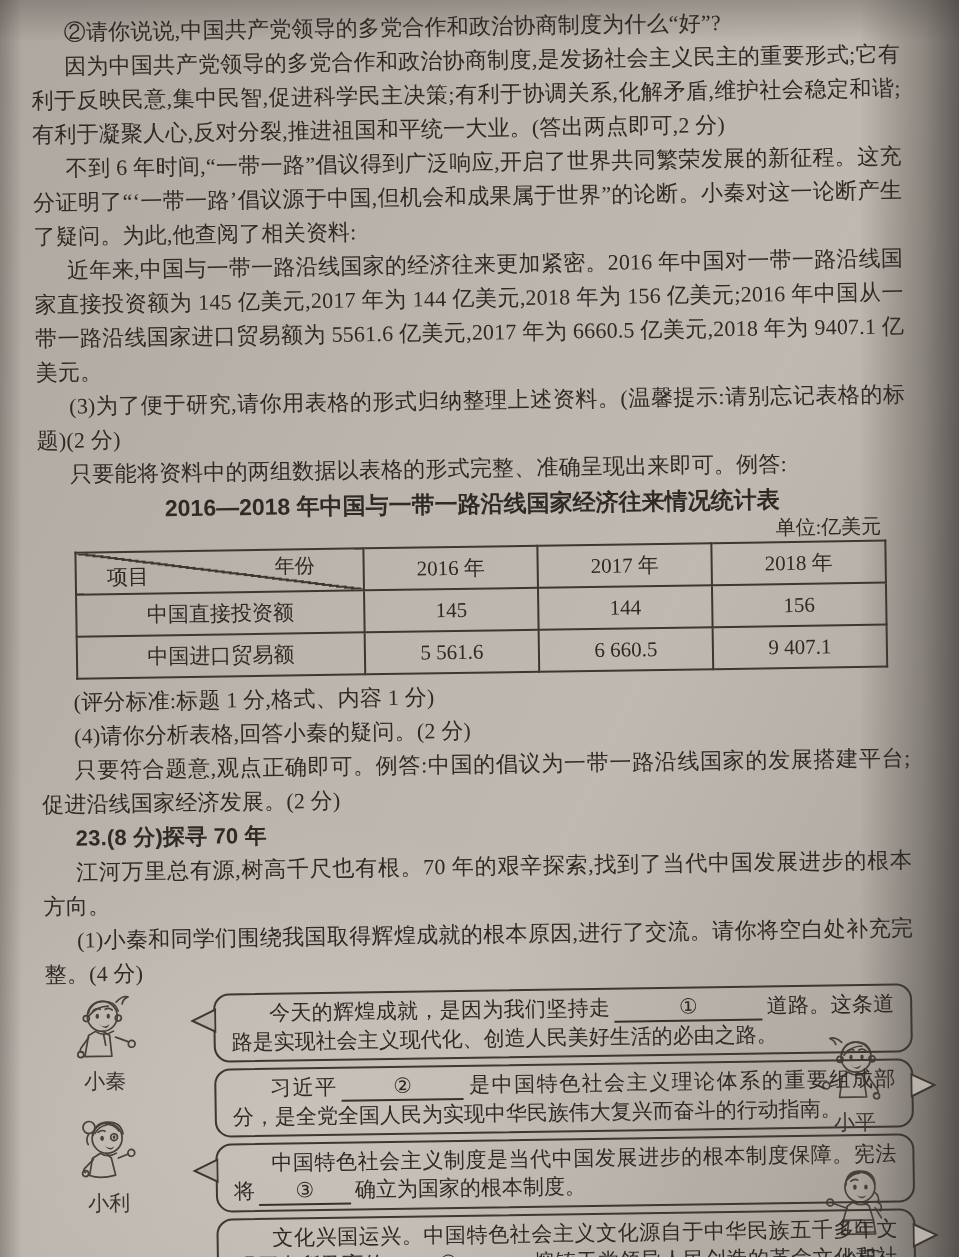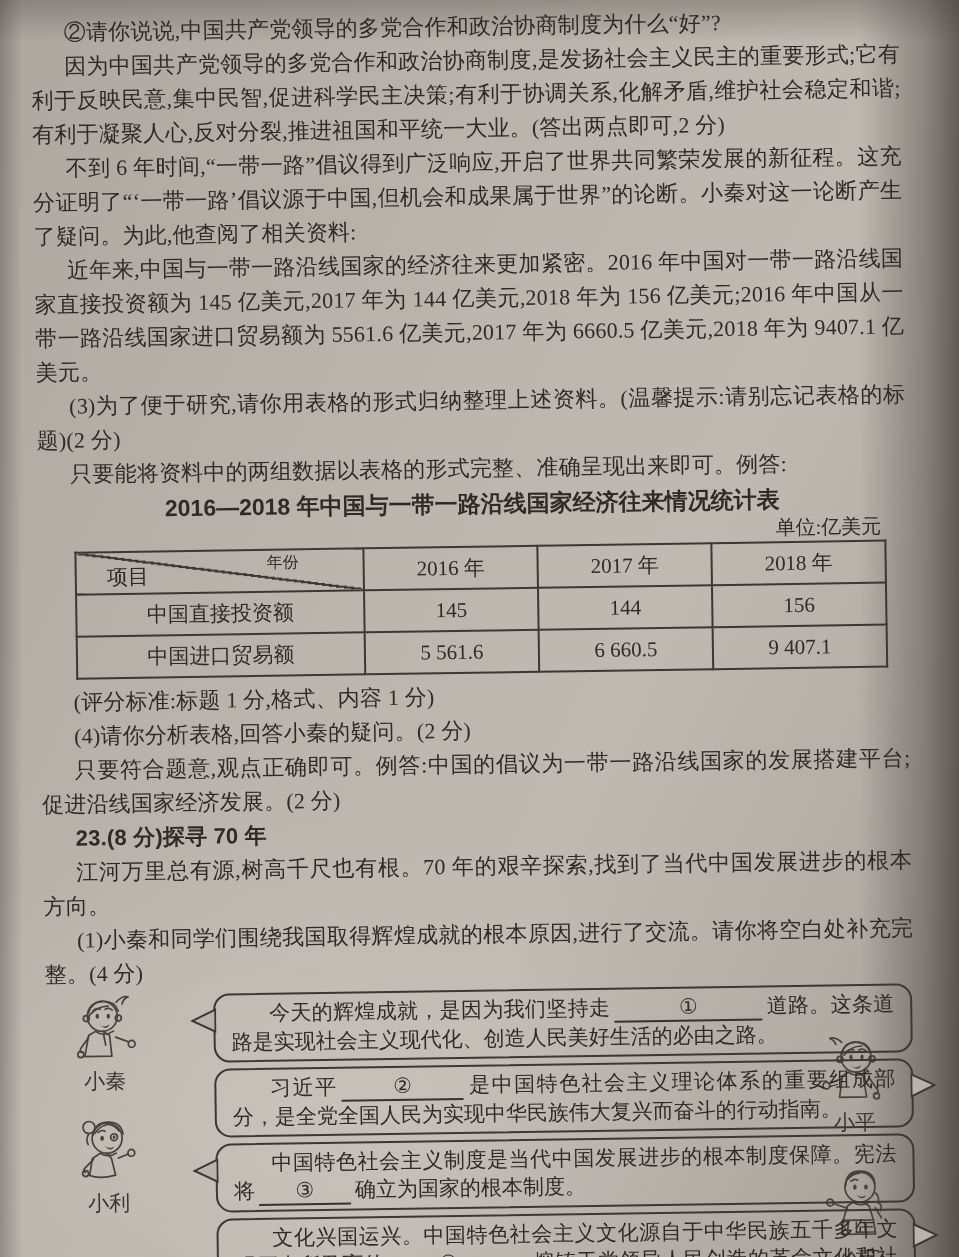--- a/index.html
+++ b/index.html
@@ -34,21 +34,21 @@
   table.stat td{
     border:2px solid #3b3732;text-align:center;vertical-align:middle;
     height:40px;padding:0 4px;
   }
   td.diag{
     position:relative;width:278px;height:52px;padding:0;
     background:linear-gradient(to top right,
       rgba(0,0,0,0) calc(50% - 1.2px), #3b3732 calc(50% - 1.2px),
       #3b3732 calc(50% + 1.2px), rgba(0,0,0,0) calc(50% + 1.2px));
   }
-  .diag-top{position:absolute;top:2px;right:64px;font-size:16px;}
+  .diag-top{position:absolute;top:2px;right:48px;font-size:20px;}
   .diag-bottom{position:absolute;bottom:2px;left:30px;font-size:21px;font-family:Liberation Serif, serif;}
   td.rowlabel{text-align:left;padding-left:30px;width:278px;}
   .hei{font-family:"Liberation Sans","DejaVu Sans",sans-serif;font-weight:bold;}
   
   .dialog{position:relative;margin-top:4px;height:300px;}
   .bubbles{position:absolute;left:168px;right:2px;top:0;}
   .bubble{
     position:relative;border:2px solid #3b3732;border-radius:16px;
     padding:4px 16px;margin-bottom:6px;
     font-size:21px;line-height:28px;text-align:justify;text-indent:1.8em;

